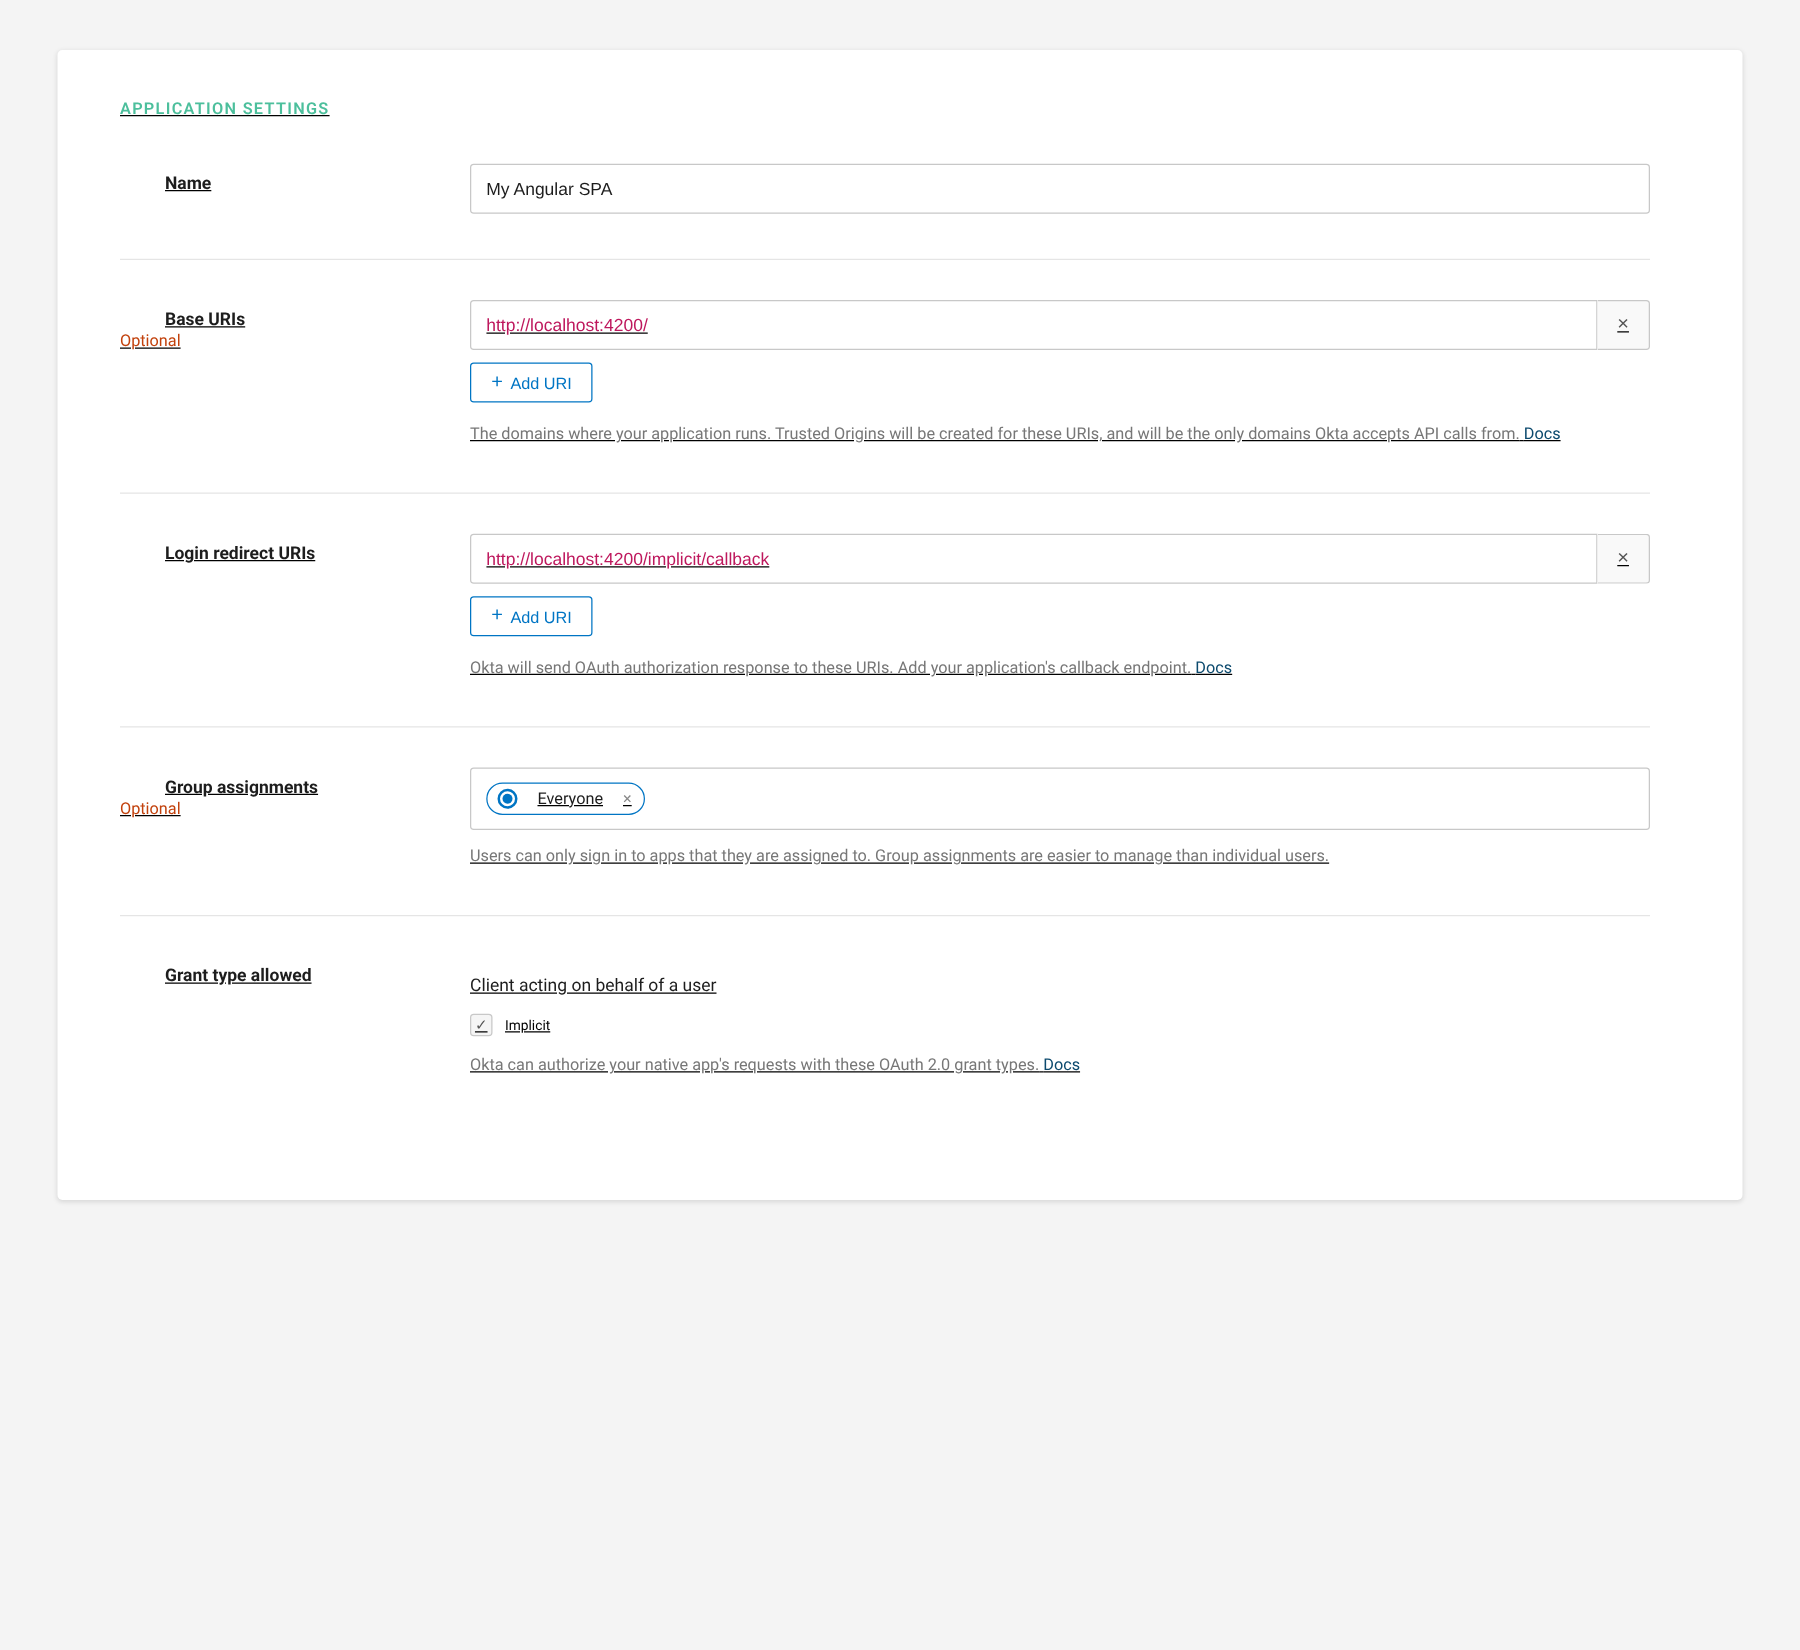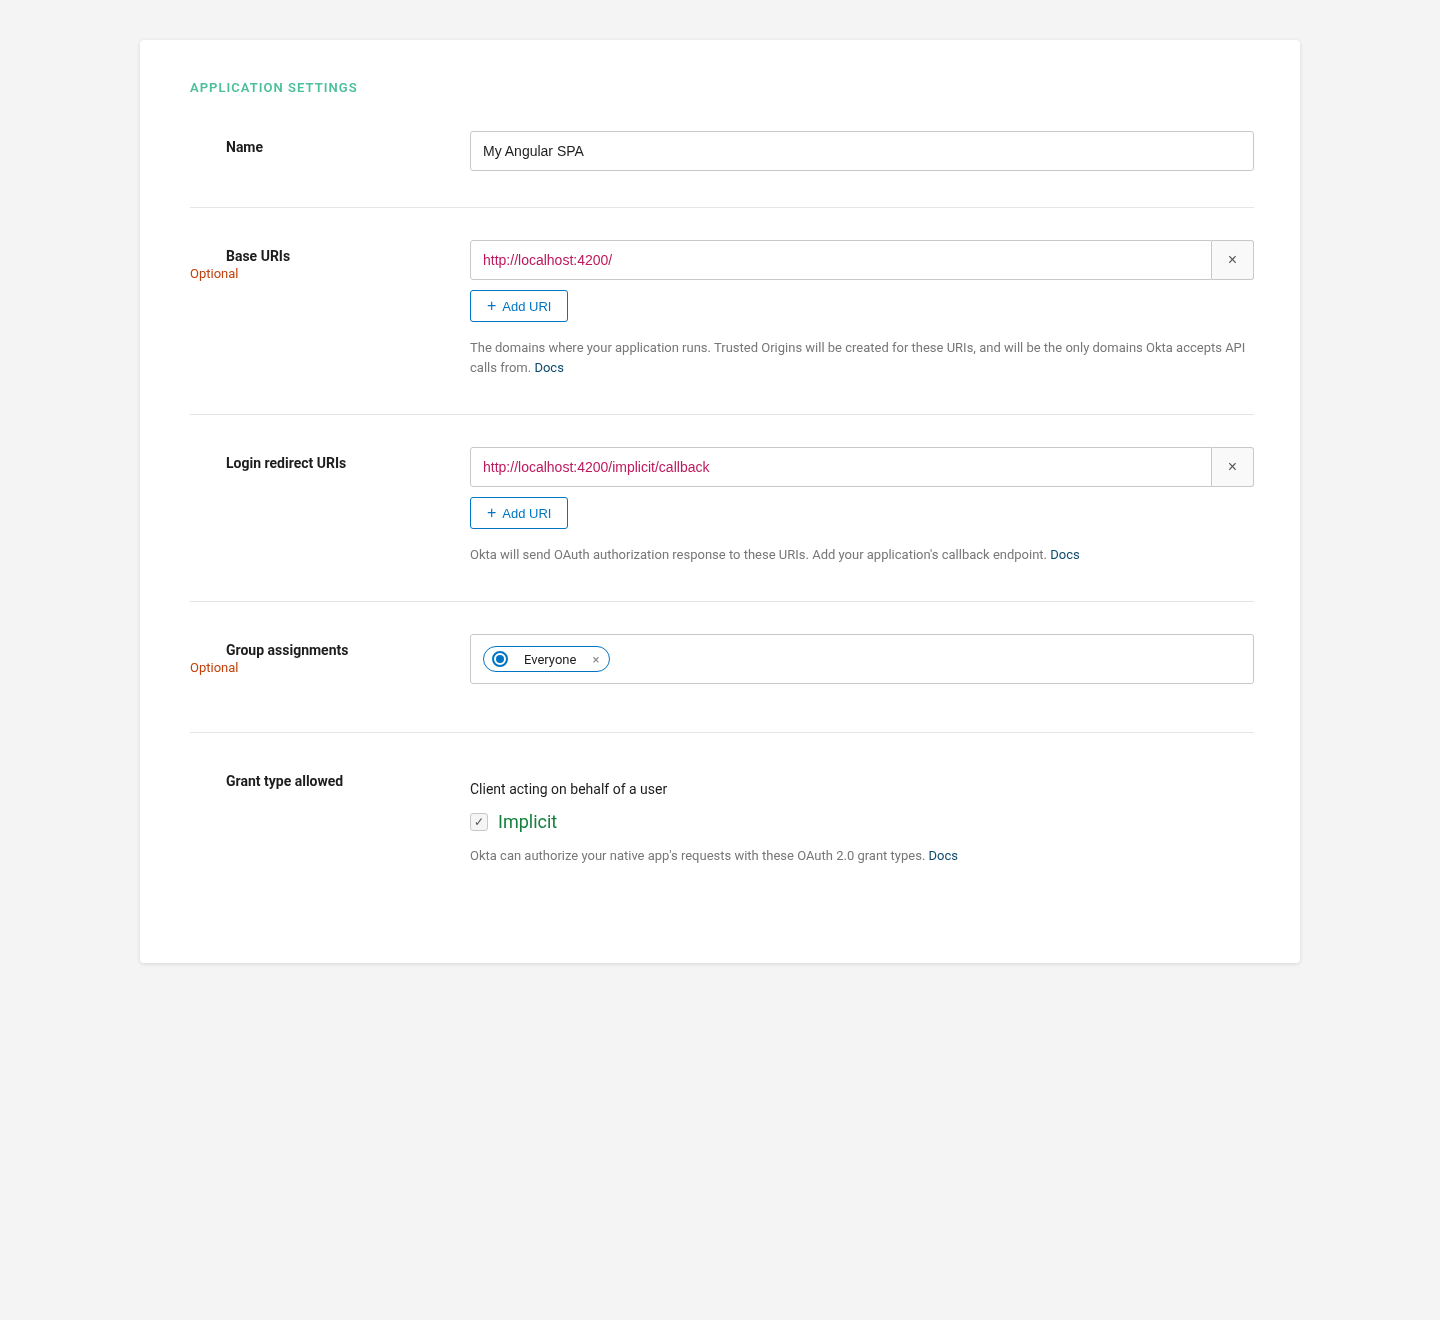--- a/index.html
+++ b/index.html
@@ -15,22 +15,23 @@
       display: flex;
       justify-content: center;
       align-items: flex-start;
       padding: 40px 20px;
     }
 
     .card {
       background: #ffffff;
       border-radius: 4px;
       box-shadow: 0 1px 4px rgba(0,0,0,0.12);
-      width: 1160px;
-      padding: 40px 46px 60px 50px;
+      width: 1348px;
+      padding: 40px 74px 60px 50px;
+      text-decoration: underline;
     }
 
     .section-title {
       font-size: 13px;
       font-weight: 600;
       color: #4cbf9c;
       letter-spacing: 0.08em;
       text-transform: uppercase;
       margin-bottom: 36px;
     }
@@ -226,22 +227,22 @@
       cursor: pointer;
     }
 
     .checkbox-check {
       color: #555;
       font-size: 12px;
       line-height: 1;
     }
 
     .checkbox-label {
-      font-size: 18px;
-      color: #15803d;
+      font-size: 11px;
+      color: #000000;
     }
 
     .divider {
       border: none;
       border-top: 1px solid #e5e5e5;
       margin: 8px 0 32px 0;
     }
   </style>
 </head>
 <body>
@@ -316,20 +317,21 @@
     <div class="form-field-col">
       <div class="group-assignments-box">
         <div class="tag">
           <div class="tag-radio">
             <div class="tag-radio-inner"></div>
           </div>
           <span>Everyone</span>
           <span class="tag-remove">×</span>
         </div>
       </div>
+      <p class="hint-text">Users can only sign in to apps that they are assigned to. Group assignments are easier to manage than individual users.</p>
     </div>
   </div>
 
   <hr class="divider">
 
   <div class="form-row">
     <div class="form-label-col">
       <span class="form-label">Grant type allowed</span>
     </div>
     <div class="form-field-col grant-section">

